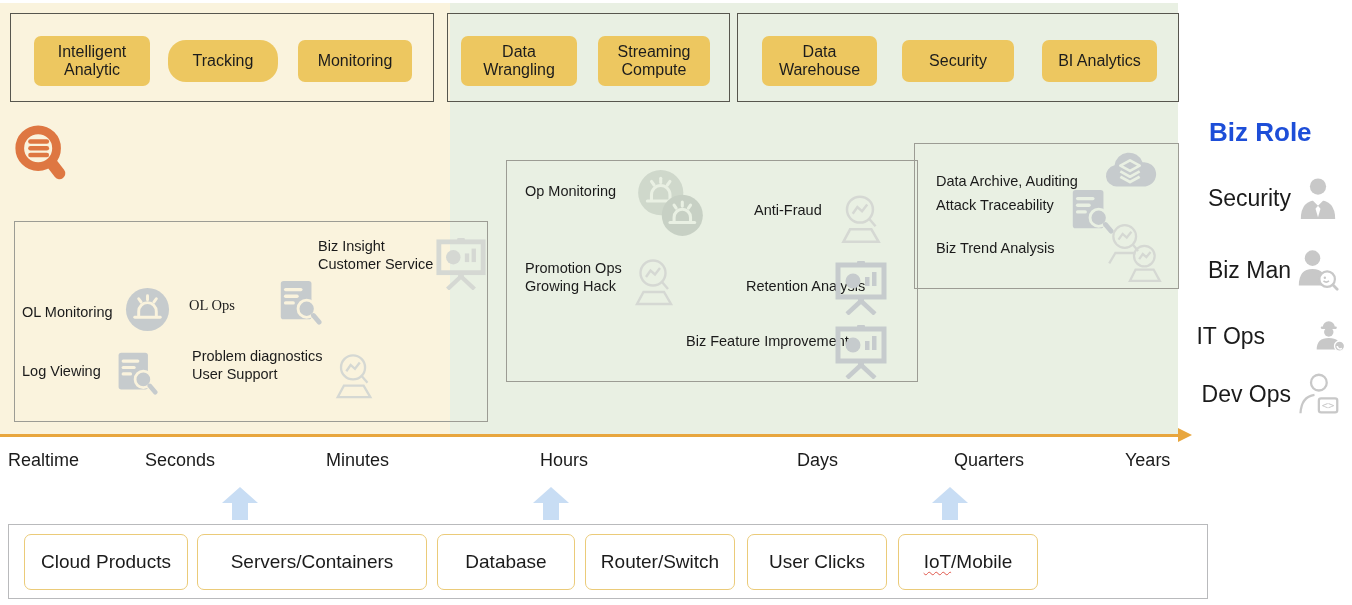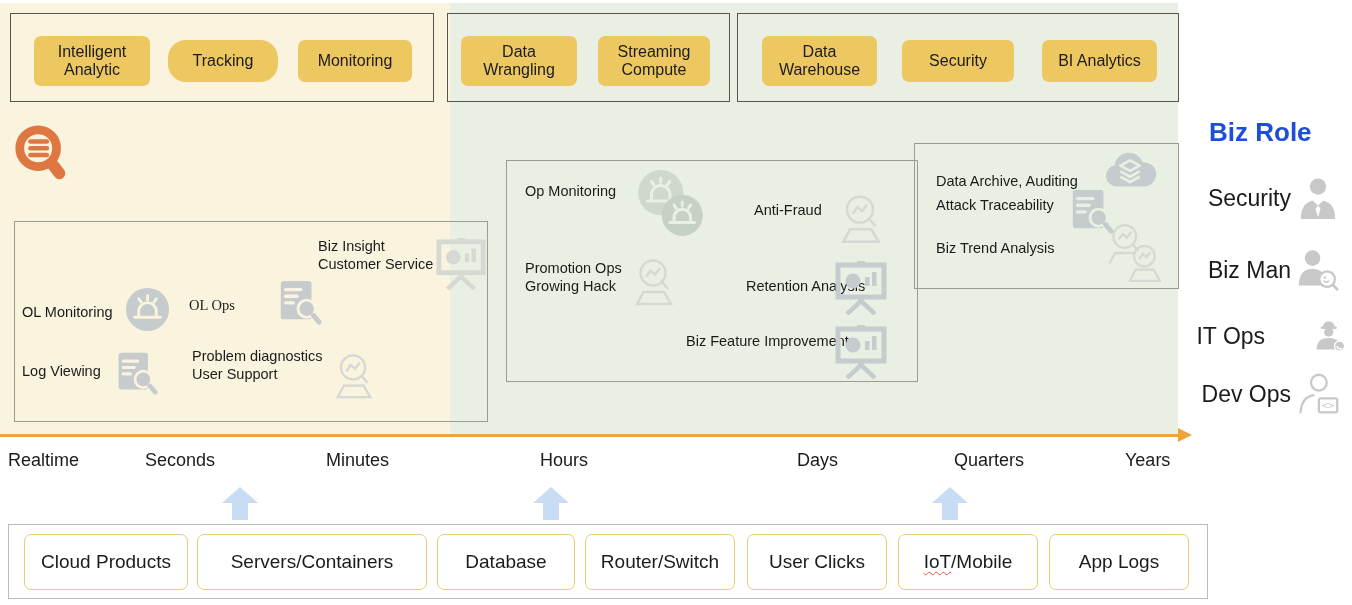--- a/index.html
+++ b/index.html
@@ -292,21 +292,20 @@
   <div class="src-outer"></div>
   <div class="src-box" style="left:24px;width:162px;">Cloud Products</div>
   <div class="src-box" style="left:197px;width:228px;">Servers/Containers</div>
   <div class="src-box" style="left:437px;width:136px;">Database</div>
   <div class="src-box" style="left:585px;width:148px;">Router/Switch</div>
   <div class="src-box" style="left:747px;width:138px;">User Clicks</div>
   <div class="src-box" style="left:898px;width:138px;">
       <span class="squiggle">IoT</span>
       <span>/Mobile</span>
     </div>
-  <div class="src-box" style="left:1049px;width:138px;">App Logs</div>
 
   <div class="role-title">Biz Role</div>
   <div class="role-row" style="top:176px;">
     <span class="role-label">Security</span>
     <span class="role-icn">
         <svg viewBox="0 0 44 44" fill="currentColor">
           <circle cx="22" cy="10" r="8.5"></circle>
           <path d="M4 44 Q4 24 22 24 Q40 24 40 44 Z"></path>
           <path d="M16 24 l6 6 6 -6 v-2 h-12 Z" fill="var(--bg,#fff)"></path>
           <path d="M22 30 l-2.6 3.2 2.6 9 2.6 -9 Z" fill="var(--bg,#fff)"></path>

